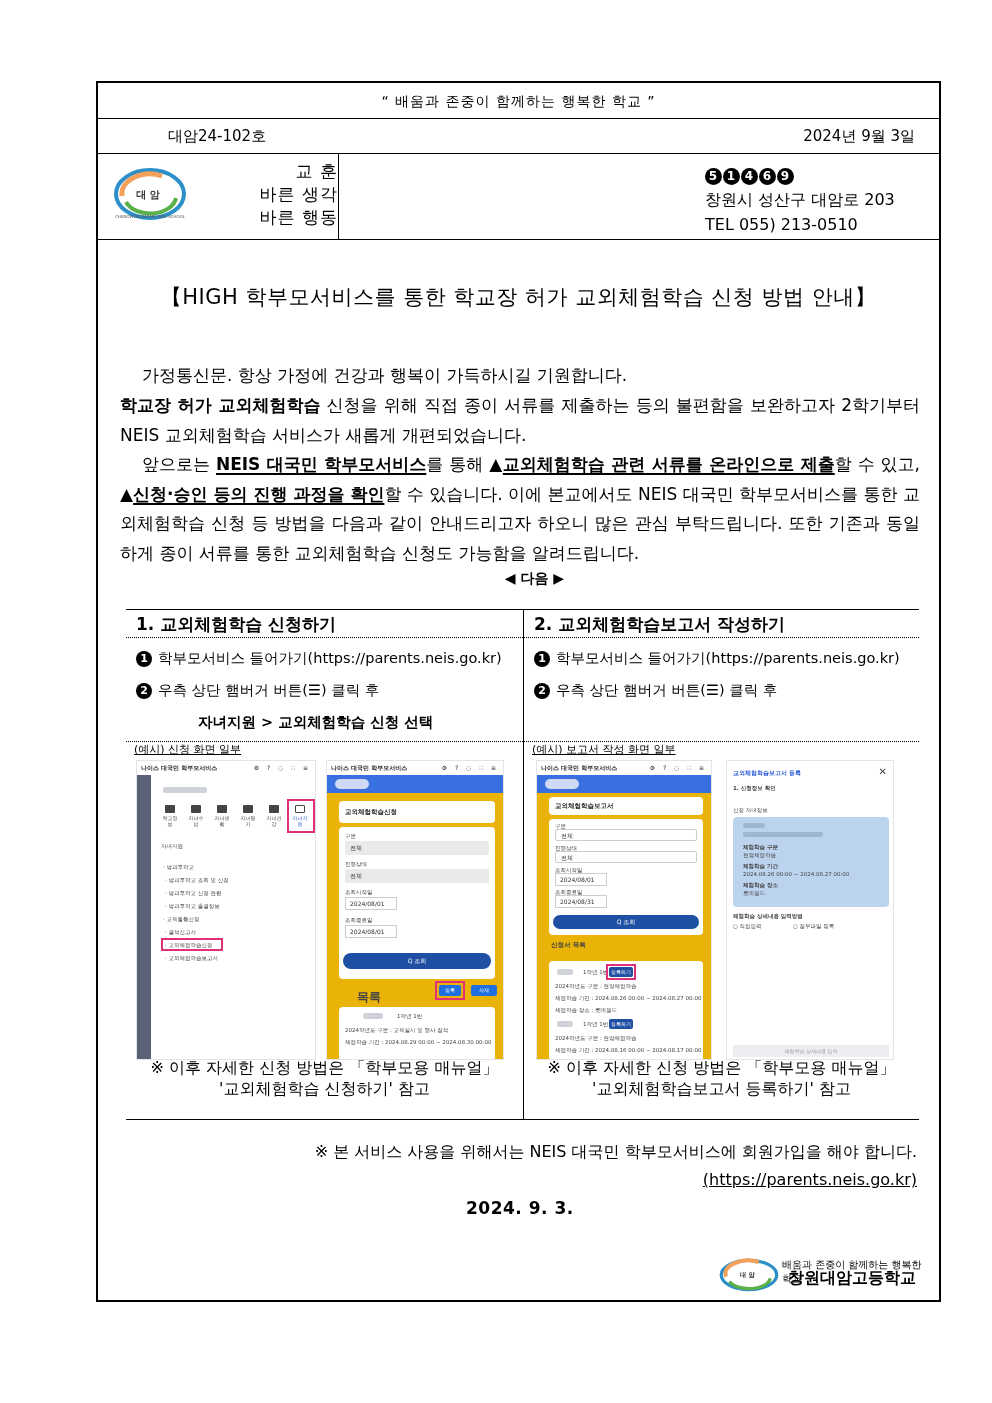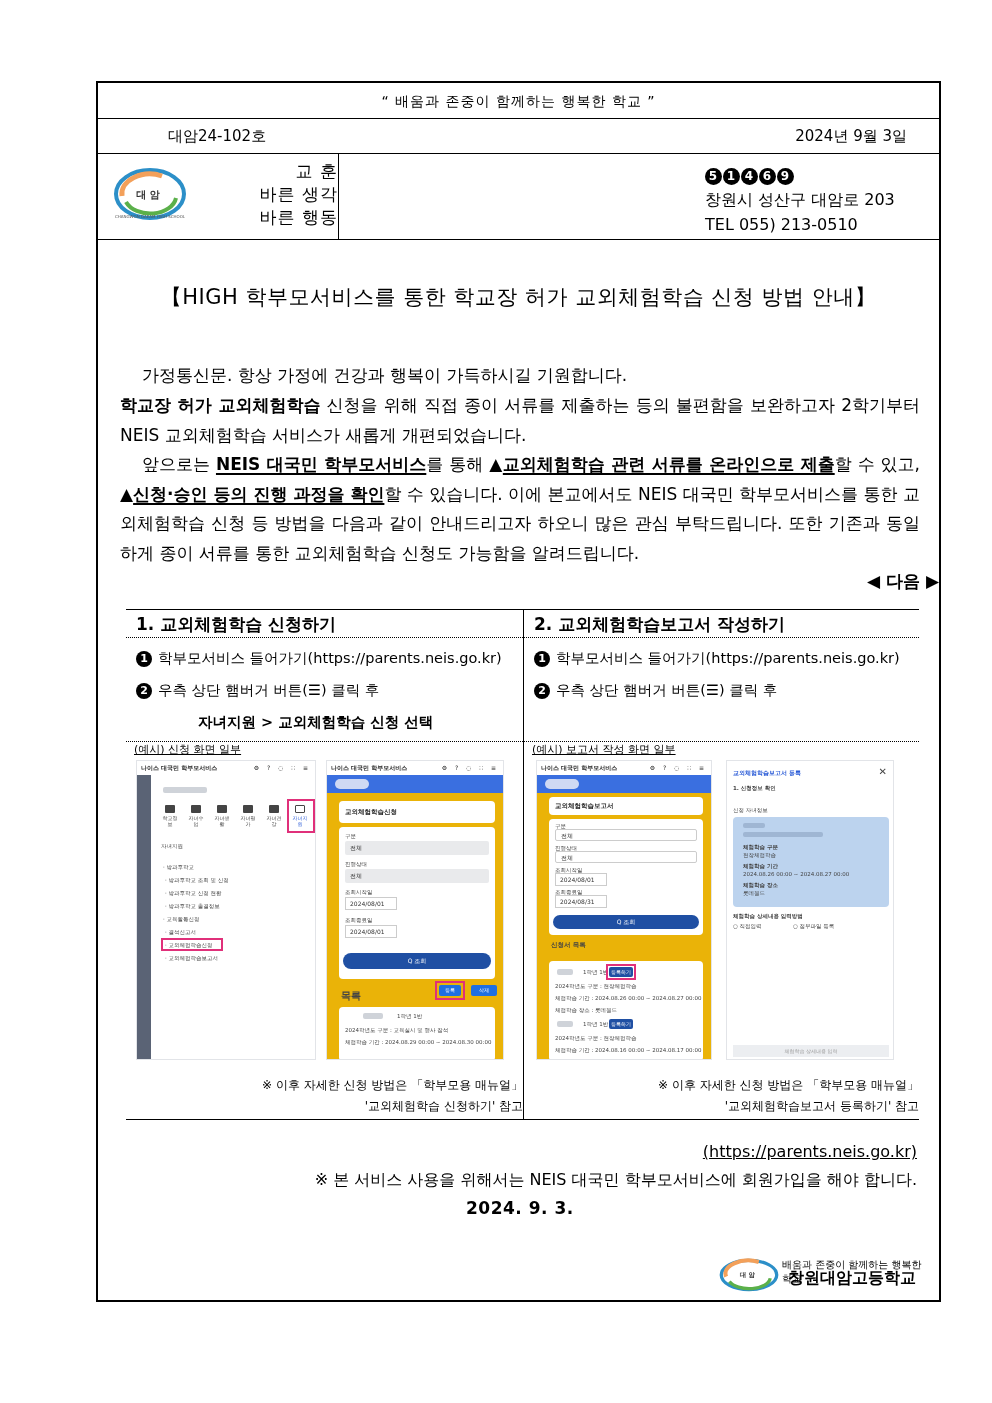--- a/index.html
+++ b/index.html
@@ -6,53 +6,53 @@
   html, body { width: 992px; height: 1403px; background: #fff; }
   body { font-family: "DejaVu Sans", sans-serif; color: #000; position: relative; }
 
   .page { position: absolute; left: 96px; top: 81px; width: 845px; height: 1221px; border: 2px solid #000; }
 
   
   .motto-row { position: absolute; left: 0; top: 0; width: 100%; height: 36px; border-bottom: 1px solid #000;
     text-align: center; font-size: 14px; line-height: 36px; letter-spacing: 1px; }
   .id-row { position: absolute; left: 0; top: 36px; width: 100%; height: 35px; border-bottom: 1px solid #000; font-size: 15px; line-height: 35px; }
   .id-row .doc-no { position: absolute; left: 70px; }
-  .id-row .doc-date { position: absolute; right: 32px; }
+  .id-row .doc-date { position: absolute; right: 24px; }
   .title-row { position: absolute; left: 0; top: 71px; width: 100%; height: 86px; border-bottom: 1px solid #000; }
   .logo-cell { position: absolute; left: 0; top: 0; width: 241px; height: 100%; border-right: 1px solid #000; }
   .title-cell { position: absolute; left: 241px; top: 0; width: 356px; height: 100%; border-right: 1px solid #000;
     text-align: center; font-size: 52px; font-weight: bold; line-height: 86px; letter-spacing: 2px; }
   .addr-cell { position: absolute; left: 597px; top: 0; right: 0; height: 100%; padding: 8px 0 0 10px; font-size: 16px; line-height: 25px; }
   .zip { font-weight: bold; font-size: 16px; letter-spacing: 1px; }
   .zip span { display: inline-block; width: 17px; height: 17px; border-radius: 50%; background: #000; color: #fff; text-align: center; font-size: 12px; line-height: 17px; margin-right: 1px; }
 
   .school-logo { position: absolute; left: 14px; top: 12px; width: 76px; height: 56px; }
   .motto-block { position: absolute; left: 100px; top: 6px; width: 140px; text-align: right; font-size: 17px; line-height: 23px; letter-spacing: 1px; }
 
   
   .main-title { position: absolute; left: 0; top: 200px; width: 100%; text-align: center; font-size: 21px; letter-spacing: 0.5px; }
   .para { position: absolute; left: 22px; width: 800px; font-size: 17px; line-height: 29.5px; text-align: justify; }
   .para b { font-weight: bold; }
   .para u { text-decoration: underline; text-underline-offset: 3px; text-decoration-thickness: 2px; }
-  .next { position: absolute; left: 0; top: 487px; width: 100%; text-align: right; font-size: 17px; font-weight: bold; }
+  .next { position: absolute; left: 16px; top: 487px; width: 100%; text-align: center; font-size: 14px; font-weight: bold; }
 
   
   .howto { position: absolute; left: 28px; top: 526px; width: 793px; height: 511px; border-top: 1.5px solid #000; border-bottom: 1.5px solid #000; }
   .col { position: absolute; top: 0; height: 100%; }
   .col.left { left: 0; width: 398px; border-right: 1px solid #000; }
   .col.right { left: 398px; width: 395px; }
   .col-head { height: 28px; border-bottom: 1px dotted #000; font-size: 17px; font-weight: bold; padding-left: 10px; line-height: 28px; }
   .steps { border-bottom: 1px dotted #000; height: 104px; padding: 6px 0 0 10px; font-size: 14.5px; }
   .step { height: 32px; line-height: 28px; }
   .step .num { display: inline-block; width: 16px; height: 16px; border-radius: 50%; background: #000; color: #fff; font-size: 11px; line-height: 16px; text-align: center; font-weight: bold; margin-right: 6px; vertical-align: 1px; }
   .step.path { padding-left: 62px; font-weight: bold; }
   .col.right .step.path { padding-left: 58px; }
   .example-label { font-size: 11px; text-decoration: underline; padding-left: 8px; height: 18px; line-height: 16px; }
   .shots { position: relative; height: 320px; }
-  .col-foot { position: absolute; left: 0; bottom: 2px; width: 100%; text-align: right; font-size: 12px; line-height: 21px; }
+  .col-foot { position: absolute; left: 0; bottom: 20px; width: 100%; text-align: center; font-size: 16px; line-height: 21px; }
 
   
   .phone { position: absolute; background: #eab308; border: 1px solid #e2e4e8; overflow: hidden; font-size: 6px; color: #555; }
   .ph-top { height: 14px; background: #fff; font-size: 6px; line-height: 14px; padding-left: 4px; font-weight: bold; color: #222; position: relative; }
   .ph-top .icons { position: absolute; right: 4px; top: 0; letter-spacing: 3px; font-weight: normal; }
   .ph-blue { height: 18px; background: #3a6fe0; position: relative; }
   .ph-blue .pill { position: absolute; left: 8px; top: 4px; width: 34px; height: 10px; border-radius: 5px; background: #cfd9f3; }
   .card { position: absolute; background: #fff; border-radius: 4px; }
   .field { position: absolute; background: #e9eaec; border-radius: 2px; height: 14px; font-size: 6px; line-height: 14px; padding-left: 5px; color: #333; }
   .date { position: absolute; background: #fff; border: 1px solid #ccc; height: 13px; font-size: 6px; line-height: 12px; padding-left: 4px; color: #333; width: 52px; }
@@ -163,21 +163,21 @@
             <div class="menu-line" style="left:6px;top:6px;">구분</div>
             <div class="field" style="left:6px;top:14px;width:144px;">전체</div>
             <div class="menu-line" style="left:6px;top:34px;">진행상태</div>
             <div class="field" style="left:6px;top:42px;width:144px;">전체</div>
             <div class="menu-line" style="left:6px;top:62px;">조회시작일</div>
             <div class="date" style="left:6px;top:70px;">2024/08/01</div>
             <div class="menu-line" style="left:6px;top:90px;">조회종료일</div>
             <div class="date" style="left:6px;top:98px;">2024/08/01</div>
             <div class="btn-search" style="left:4px;top:126px;width:148px;">Q 조회</div>
           </div>
-          <div class="menu-line" style="left:14px;top:228px;font-weight:bold;font-size:10px;">목록</div>
+          <div class="menu-line" style="left:30px;top:228px;font-weight:bold;font-size:12px;">목록</div>
           <div class="mini-btn" style="left:112px;top:224px;width:22px;">등록</div>
           <div class="hilite" style="left:108px;top:220px;width:30px;height:19px;"></div>
           <div class="mini-btn" style="left:144px;top:224px;width:26px;">삭제</div>
           <div class="card" style="left:12px;top:246px;width:156px;height:54px;">
             <div class="blur" style="left:24px;top:6px;width:20px;height:6px;"></div>
             <div class="menu-line" style="left:58px;top:6px;">1학년 1반</div>
             <div class="menu-line" style="left:6px;top:20px;">2024학년도  구분 : 교육실시 및 행사 참석</div>
             <div class="menu-line" style="left:6px;top:32px;">체험학습 기간 : 2024.08.29 00:00 ~ 2024.08.30 00:00</div>
           </div>
         </div>
@@ -253,22 +253,22 @@
         </div>
       </div>
       <div class="col-foot">
         <div>※ 이후 자세한 신청 방법은 「학부모용 매뉴얼」</div>
         <div>'교외체험학습보고서 등록하기' 참고</div>
       </div>
     </div>
   </div>
 
   <div class="notice">
+    <div>※ 본 서비스 사용을 위해서는 NEIS 대국민 학부모서비스에 회원가입을 해야 합니다.</div>
     <div><a>(https://parents.neis.go.kr)</a></div>
-    <div>※ 본 서비스 사용을 위해서는 NEIS 대국민 학부모서비스에 회원가입을 해야 합니다.</div>
   </div>
 
   <div class="sign-date">2024.  9.  3.</div>
 
   <div class="stamp">
     <svg width="62" height="36" viewBox="0 0 76 44" style="position:absolute;left:6px;top:2px;">
       <ellipse cx="38" cy="22" rx="34" ry="18" fill="none" stroke="#2c8fc8" stroke-width="4"></ellipse>
       <path d="M10 24 A28 16 0 0 1 50 6" fill="none" stroke="#f3a05a" stroke-width="5"></path>
       <path d="M14 30 A26 14 0 0 0 64 26" fill="none" stroke="#5bb04a" stroke-width="4"></path>
       <ellipse cx="36" cy="22" rx="16" ry="9" fill="#fff"></ellipse>

